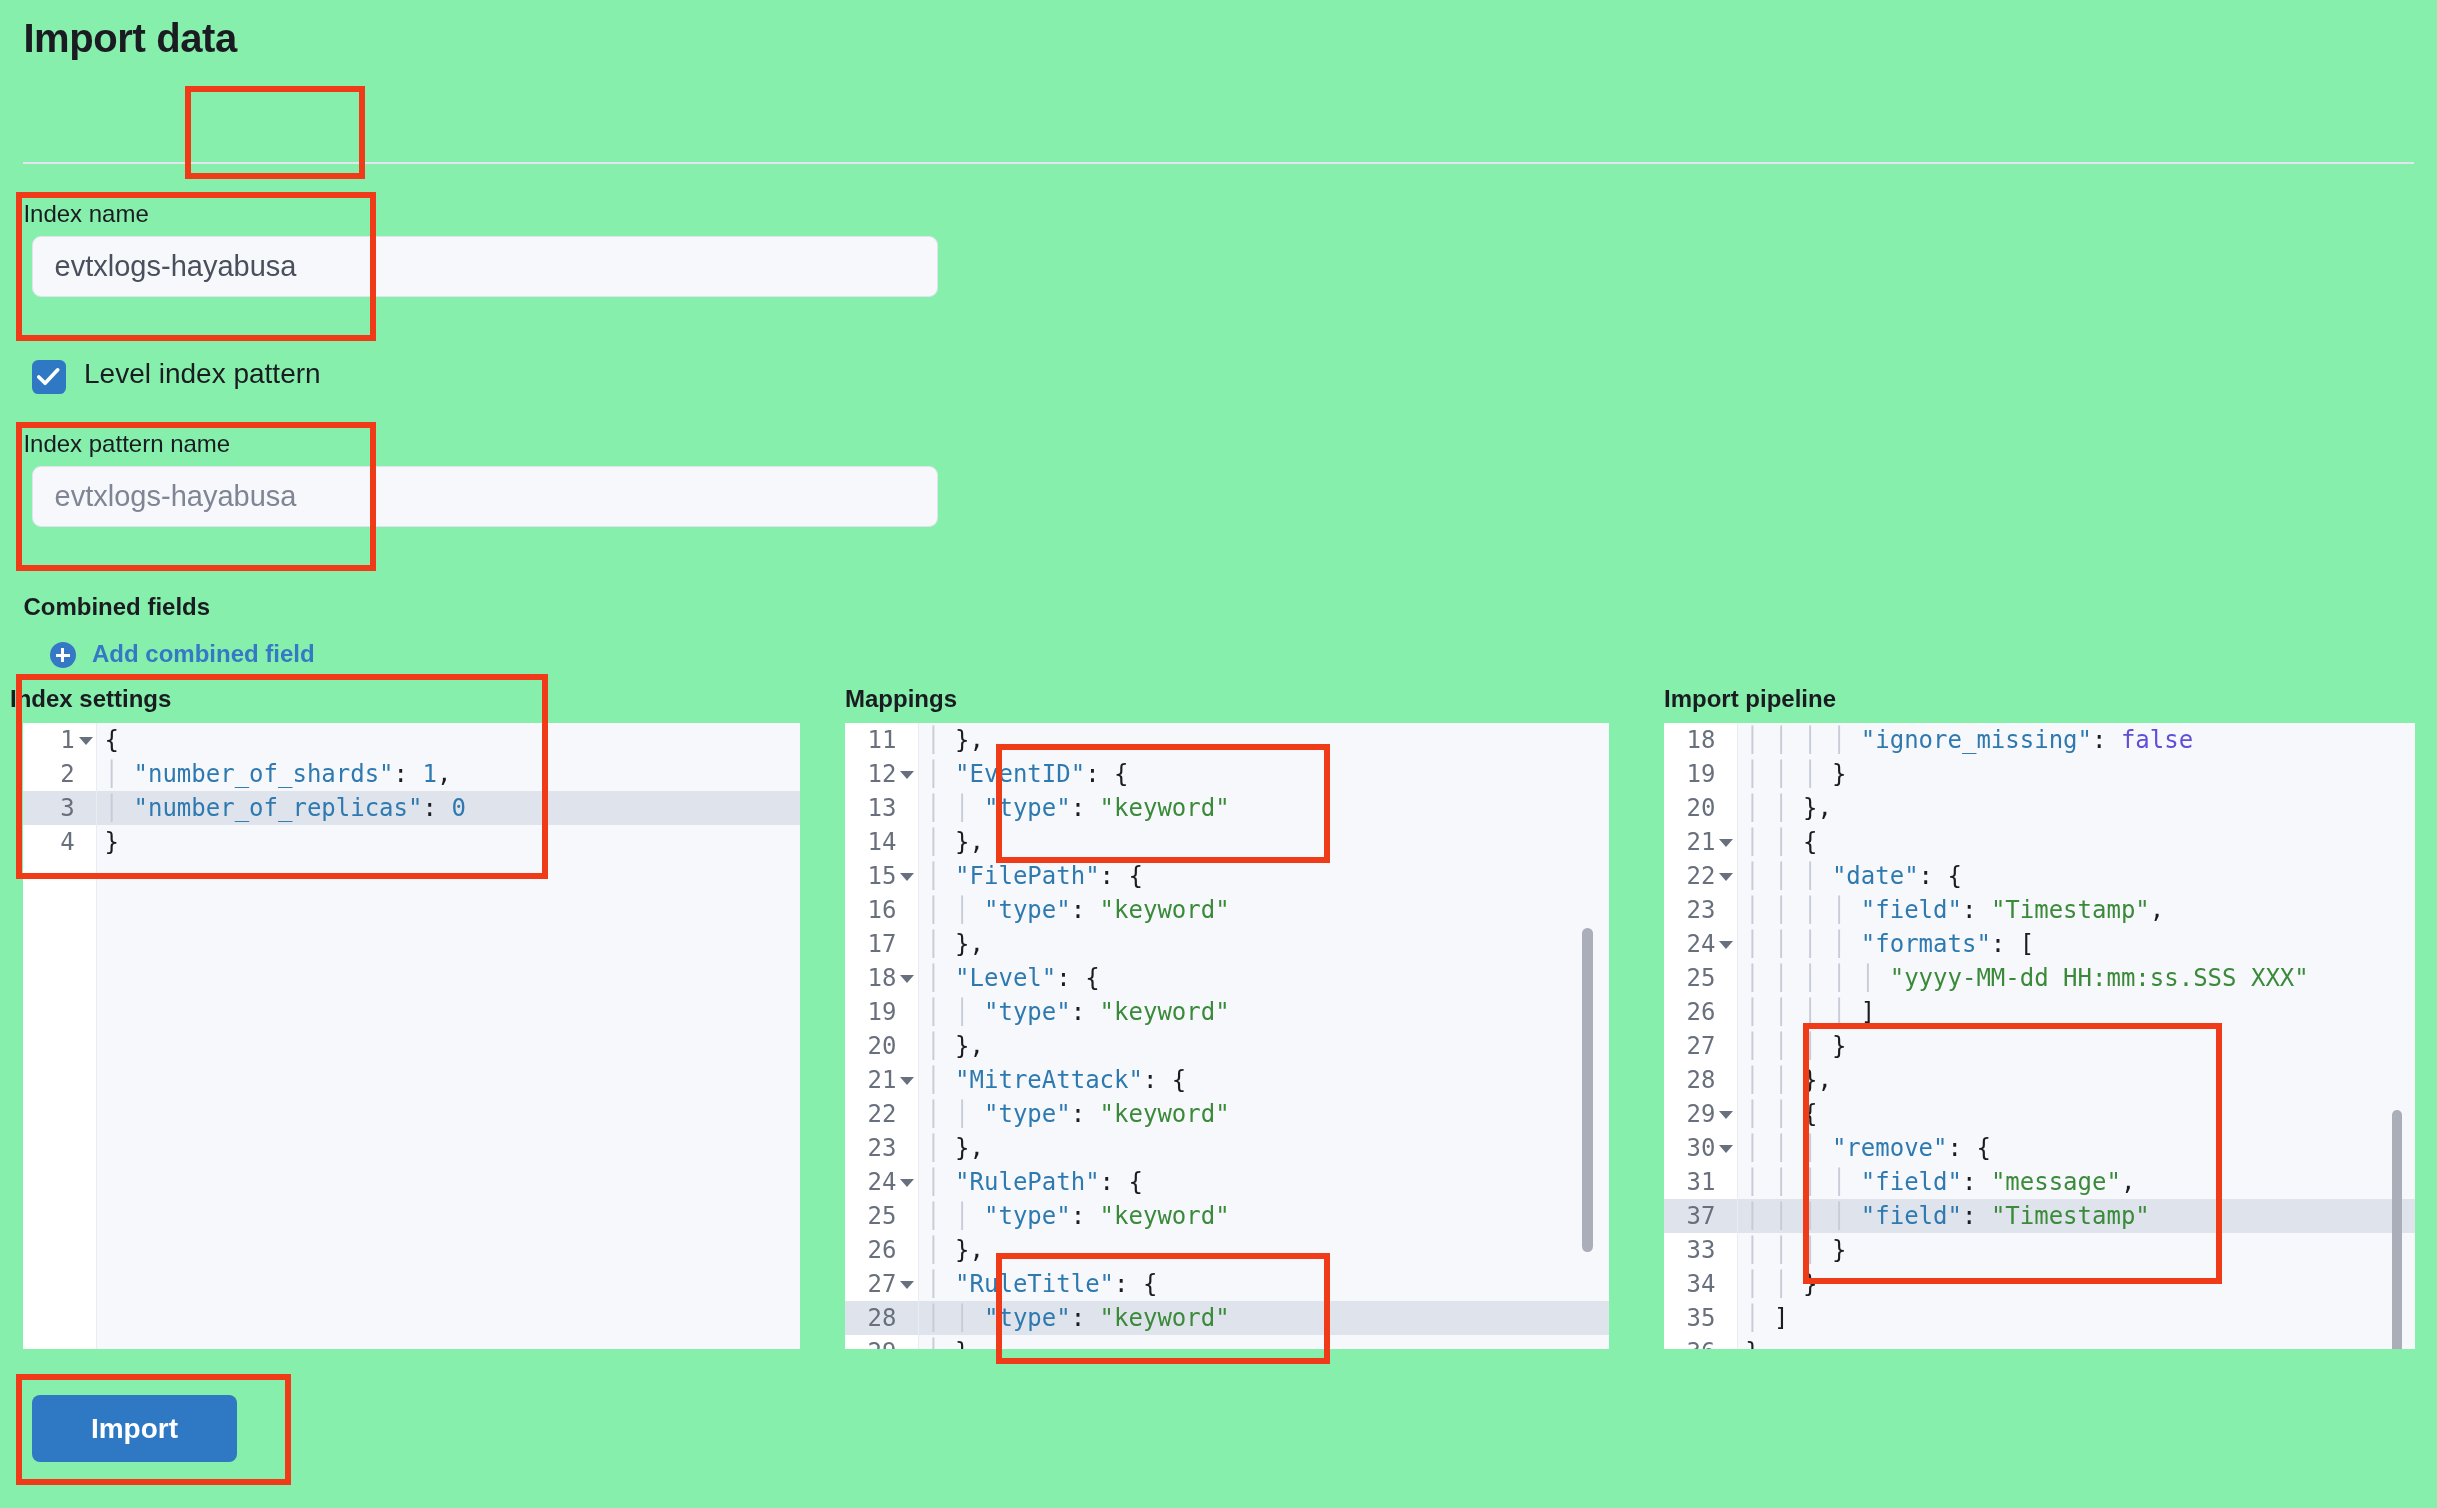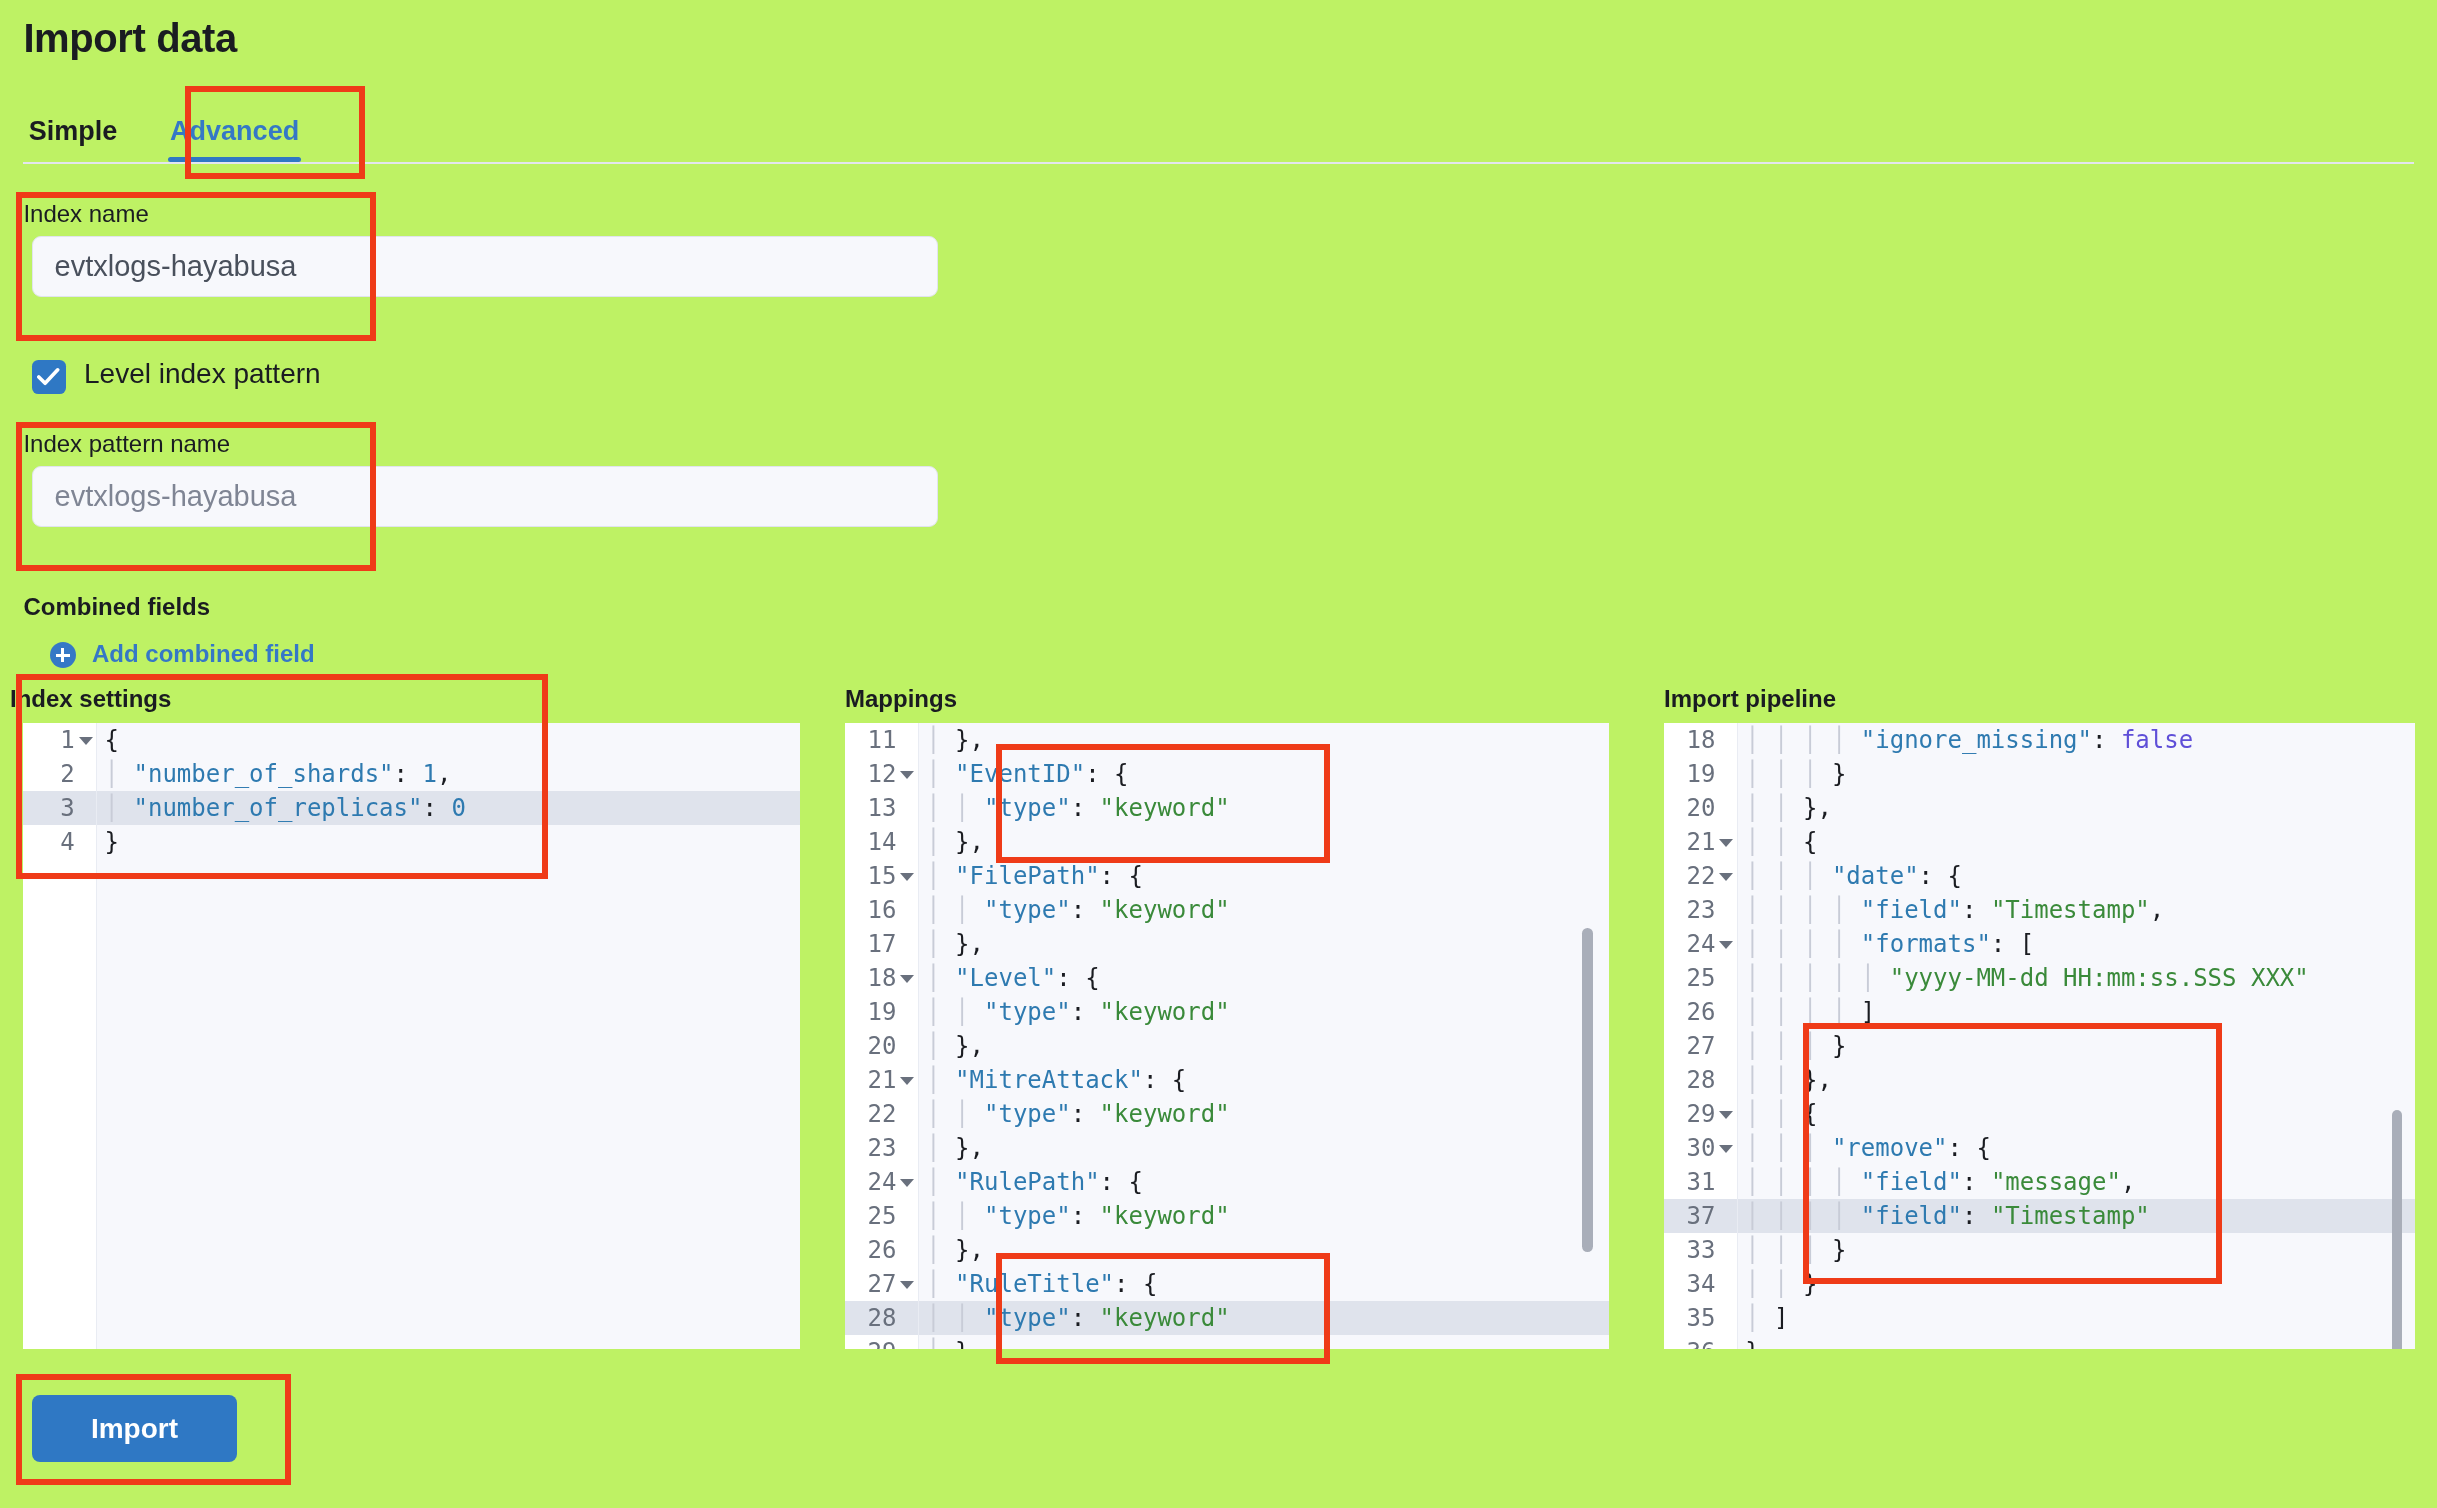--- a/index.html
+++ b/index.html
@@ -3,21 +3,21 @@
 <meta charset="utf-8">
 <style>
   * { box-sizing: border-box; }
   html, body {
     margin: 0; padding: 0;
     width: 2438px; height: 1508px;
     background: #ffffff;
     font-family: "Liberation Sans", sans-serif;
     -webkit-font-smoothing: antialiased;
   }
-  #page { position: relative; width: 2438px; height: 1508px; overflow: hidden; background:#bef264; }
+  #page { position: relative; width: 2438px; height: 1508px; overflow: hidden; background:#86efac; }
 
   
   .page-title {
     position: absolute; left: 23.4px; top: 16px;
     font-size: 40px; font-weight: bold; color: #1a1c21;
     letter-spacing: -0.4px;
   }
 
   
   .tabbar { position: absolute; left: 23.4px; top: 99px; width: 2391px; height: 65px; }
@@ -134,24 +134,20 @@
     pointer-events: none;
   }
 </style>
 </head>
 <body>
 
 <div id="page">
 
   <div class="page-title">Import data</div>
 
-  <div class="tabbar">
-    <button class="tab">Simple</button>
-    <button class="tab active">Advanced</button>
-  </div>
   <div class="tab-underline"></div>
 
   <div class="field-label" style="left:23.4px; top:200px;">Index name</div>
   <div class="text-input" style="left:32px; top:236px;">evtxlogs-hayabusa</div>
 
   <div class="checkbox-row">
     <span class="cb-box">
       <svg width="23.4" height="20" viewBox="0 0 26 22" aria-hidden="true">
         <polyline points="2,11 9,18 23,3" fill="none" stroke="#ffffff" stroke-width="4" stroke-linecap="round" stroke-linejoin="round"></polyline>
       </svg>

